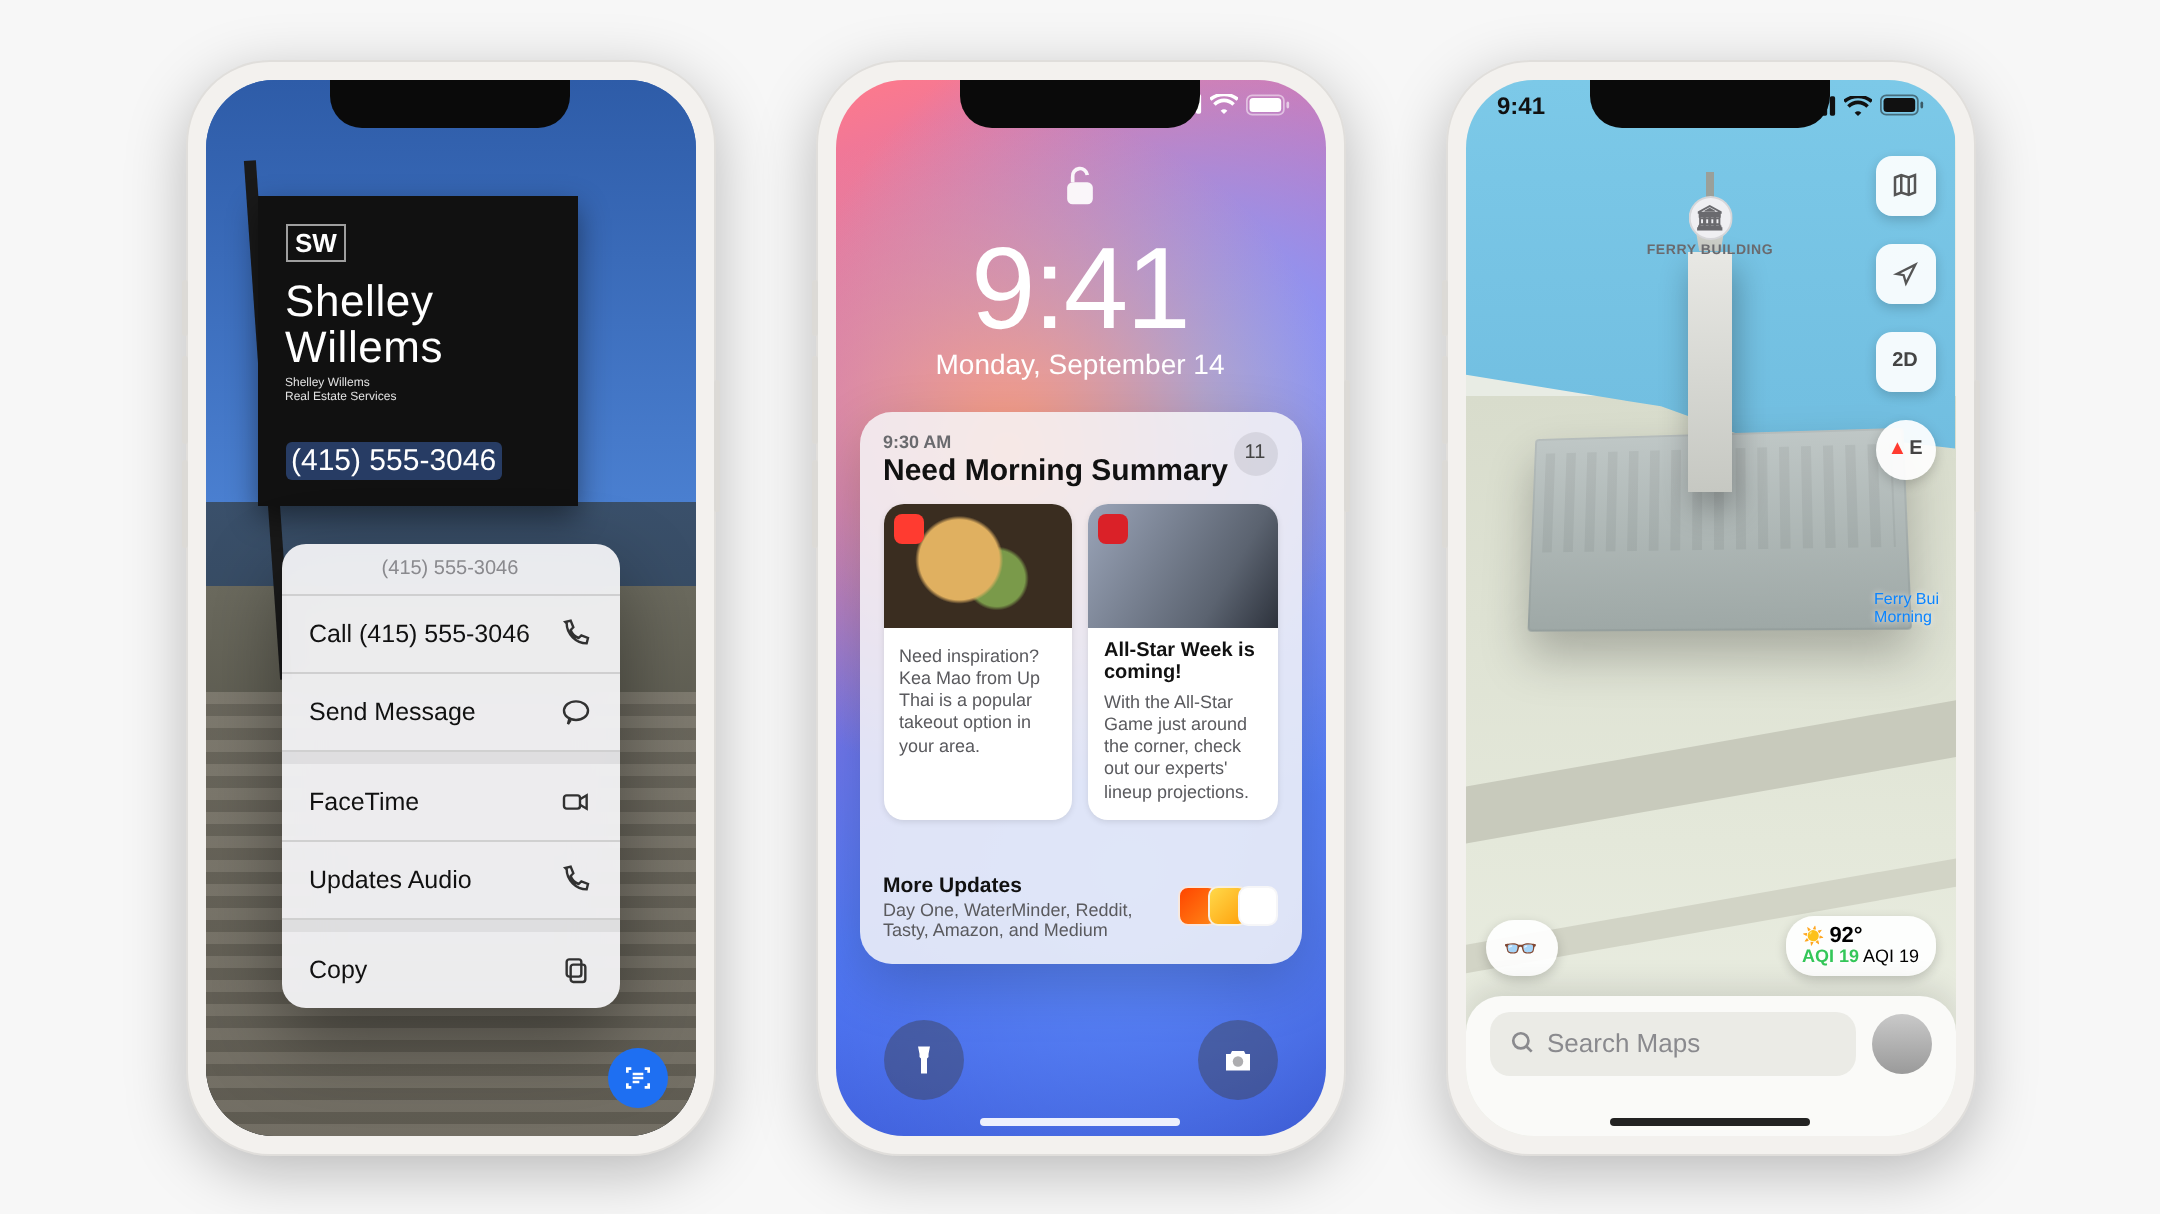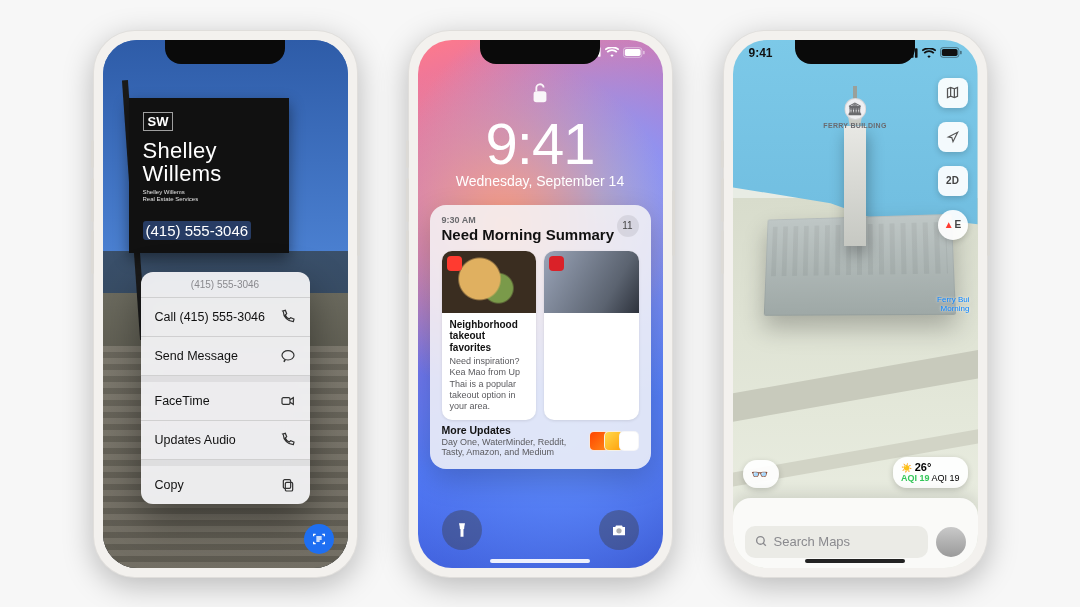--- a/index.html
+++ b/index.html
@@ -136,21 +136,21 @@
   .card-img.food { background: radial-gradient(circle at 40% 45%, #e0b060 0 20px, transparent 22px),
                                radial-gradient(circle at 60% 60%, #7a9a4a 0 14px, transparent 16px),
                                #3a2d20; }
   .card-img.sports { background: linear-gradient(120deg,#9aa4b8 0%, #5b6370 70%, #2d323c 100%); }
   .card-appicon { position:absolute; top:5px; left:5px; width:15px; height:15px; border-radius:4px; }
   .card-appicon.red { background:#ff3b30; }
   .card-appicon.espn { background:#da2128; }
   .card-body { padding: 6px 8px 8px; }
   .card-title { font-size: 10px; font-weight:700; line-height:1.15; }
   .card-text  { font-size: 9px; color:#5a5a5e; margin-top:3px; line-height:1.25; }
-  .more-row { display:flex; justify-content:space-between; align-items:center; margin-top:4px; gap:8px;}
+  .more-row { display:flex; justify-content:space-between; align-items:center; margin-top:27px; gap:8px;}
   .more-text .t { font-size:10.5px; font-weight:700;}
   .more-text .s { font-size:9px; color:#5a5a5e; margin-top:1px;}
   .appstack { display:flex; }
   .appstack span{ width:20px;height:20px;border-radius:5px;margin-left:-5px;border:1.5px solid rgba(245,245,247,.9);}
   .appstack span:nth-child(1){background:linear-gradient(135deg,#ff4500,#ff8717);} 
   .appstack span:nth-child(2){background:linear-gradient(135deg,#ffd94a,#ff9f0a);} 
   .appstack span:nth-child(3){background:#fff;} 
 
   .lock-btn {
     position:absolute; bottom:18px; width:40px; height:40px; border-radius:50%;
@@ -187,21 +187,21 @@
   }
   .tower::before{content:"";position:absolute;top:-22px;left:2px;width:18px;height:22px;
     background:linear-gradient(180deg,#dedfd8,#c4c6bf); clip-path:polygon(20% 100%,80% 100%,100% 0,0 0);}
   .tower::after{content:"";position:absolute;top:-40px;left:9px;width:4px;height:20px;background:#9aa09a;}
   .poi-badge {
     position:absolute; left:50%; top:58px; transform:translateX(-50%);
     text-align:center; font-size:7px; color:#6a6a6e; font-weight:600; letter-spacing:.3px;
   }
   .poi-badge .dot{ width:22px;height:22px;border-radius:50%;background:#efeff2;margin:0 auto 2px;
     border:1px solid rgba(0,0,0,.1); display:flex;align-items:center;justify-content:center;font-size:12px;}
-  .transit-label{ position:absolute; right:8px; top:255px; font-size:8px; color:#0a84ff; text-align:right;
+  .transit-label{ position:absolute; right:8px; top:255px; font-size:8px; color:#0a84ff; text-align:left;
     text-shadow:0 0 3px #fff;}
 
   .map-ctrls {
     position:absolute; top:38px; right:10px; display:flex; flex-direction:column; gap:14px;
   }
   .mc {
     width:30px; height:30px; border-radius:8px; background:rgba(255,255,255,.92);
     box-shadow:0 2px 6px rgba(0,0,0,.18);
     display:flex;align-items:center;justify-content:center;
     font-size:10px; font-weight:600; color:#444;
@@ -222,21 +222,21 @@
     position:absolute; left:10px; bottom:80px;
     width:36px; height:28px; background:rgba(255,255,255,.92); border-radius:14px;
     box-shadow:0 2px 6px rgba(0,0,0,.18);
     display:flex;align-items:center;justify-content:center;font-size:14px;
   }
 
   .maps-sheet {
     position:absolute; left:0; right:0; bottom:0; height:70px;
     background:#fafaf8; border-radius:18px 18px 0 0;
     box-shadow: 0 -4px 16px rgba(0,0,0,.12);
-    padding:28px 12px;
+    padding:8px 12px;
   }
   .sheet-row{ display:flex; gap:8px; align-items:center;}
   .searchbar {
     flex:1; height:32px; background:#ebebe6; border-radius:10px;
     display:flex; align-items:center; padding:0 10px; gap:6px;
     font-size:13px; color:#8a8a8e;
   }
   .avatar{ width:30px;height:30px;border-radius:50%;background:linear-gradient(#c9c9c9,#9a9a9a);}
   .homebar{ position:absolute; bottom:5px; left:50%; transform:translateX(-50%);
     width:100px;height:4px;border-radius:3px;background:#222;}
@@ -342,43 +342,46 @@
           </svg>
       </div>
     </div>
     <div class="lock-glyph">
       <svg width="18" height="22" viewBox="0 0 18 24" fill="none" stroke="#fff" stroke-width="2">
           <rect x="2" y="10" width="14" height="12" rx="3" fill="#fff" stroke="none"></rect>
           <path d="M5 10V7a4 4 0 018-1"></path>
         </svg>
     </div>
     <div class="lock-time">9:41</div>
-    <div class="lock-date">Wednesday, September 14</div>
+    <div class="lock-date">Monday, September 14</div>
 
     <div class="summary">
       <div class="sum-head">
         <div>
           <div class="sum-time">9:30 AM</div>
           <div class="sum-title">Need Morning Summary</div>
         </div>
         <div class="sum-badge">11</div>
       </div>
       <div class="sum-cards">
         <div class="card">
           <div class="card-img food">
             <span class="card-appicon red"></span>
           </div>
           <div class="card-body">
-            <div class="card-title">Neighborhood takeout favorites</div>
             <div class="card-text">Need inspiration? Kea Mao from Up Thai is a popular takeout option in your area.</div>
           </div>
         </div>
         <div class="card">
           <div class="card-img sports">
             <span class="card-appicon espn"></span>
+          </div>
+          <div class="card-body">
+            <div class="card-title">All-Star Week is coming!</div>
+            <div class="card-text">With the All-Star Game just around the corner, check out our experts' lineup projections.</div>
           </div>
         </div>
       </div>
       <div class="more-row">
         <div class="more-text">
           <div class="t">More Updates</div>
           <div class="s">Day One, WaterMinder, Reddit, Tasty, Amazon, and Medium</div>
         </div>
         <div class="appstack">
             <span></span>
@@ -460,21 +463,21 @@
         <span style="color:#ff3b30">▲</span>
           <span style="margin-left:1px">E</span>
       </div>
     </div>
 
     <div class="bino">
       <span>👓</span>
     </div>
     <div class="weather-chip">
       <span>☀️</span>
-      <span class="deg">26°</span><br>
+      <span class="deg">92°</span><br>
       <span style="color:#34c759;font-weight:600">AQI 19</span>
       <span>AQI 19</span>
     </div>
 
     <div class="maps-sheet">
       <div class="sheet-row">
         <div class="searchbar">
           <svg width="13" height="13" viewBox="0 0 24 24" fill="none" stroke="#8a8a8e" stroke-width="2.5">
               <circle cx="10" cy="10" r="7"></circle>
               <path d="M15 15l5 5"></path>

